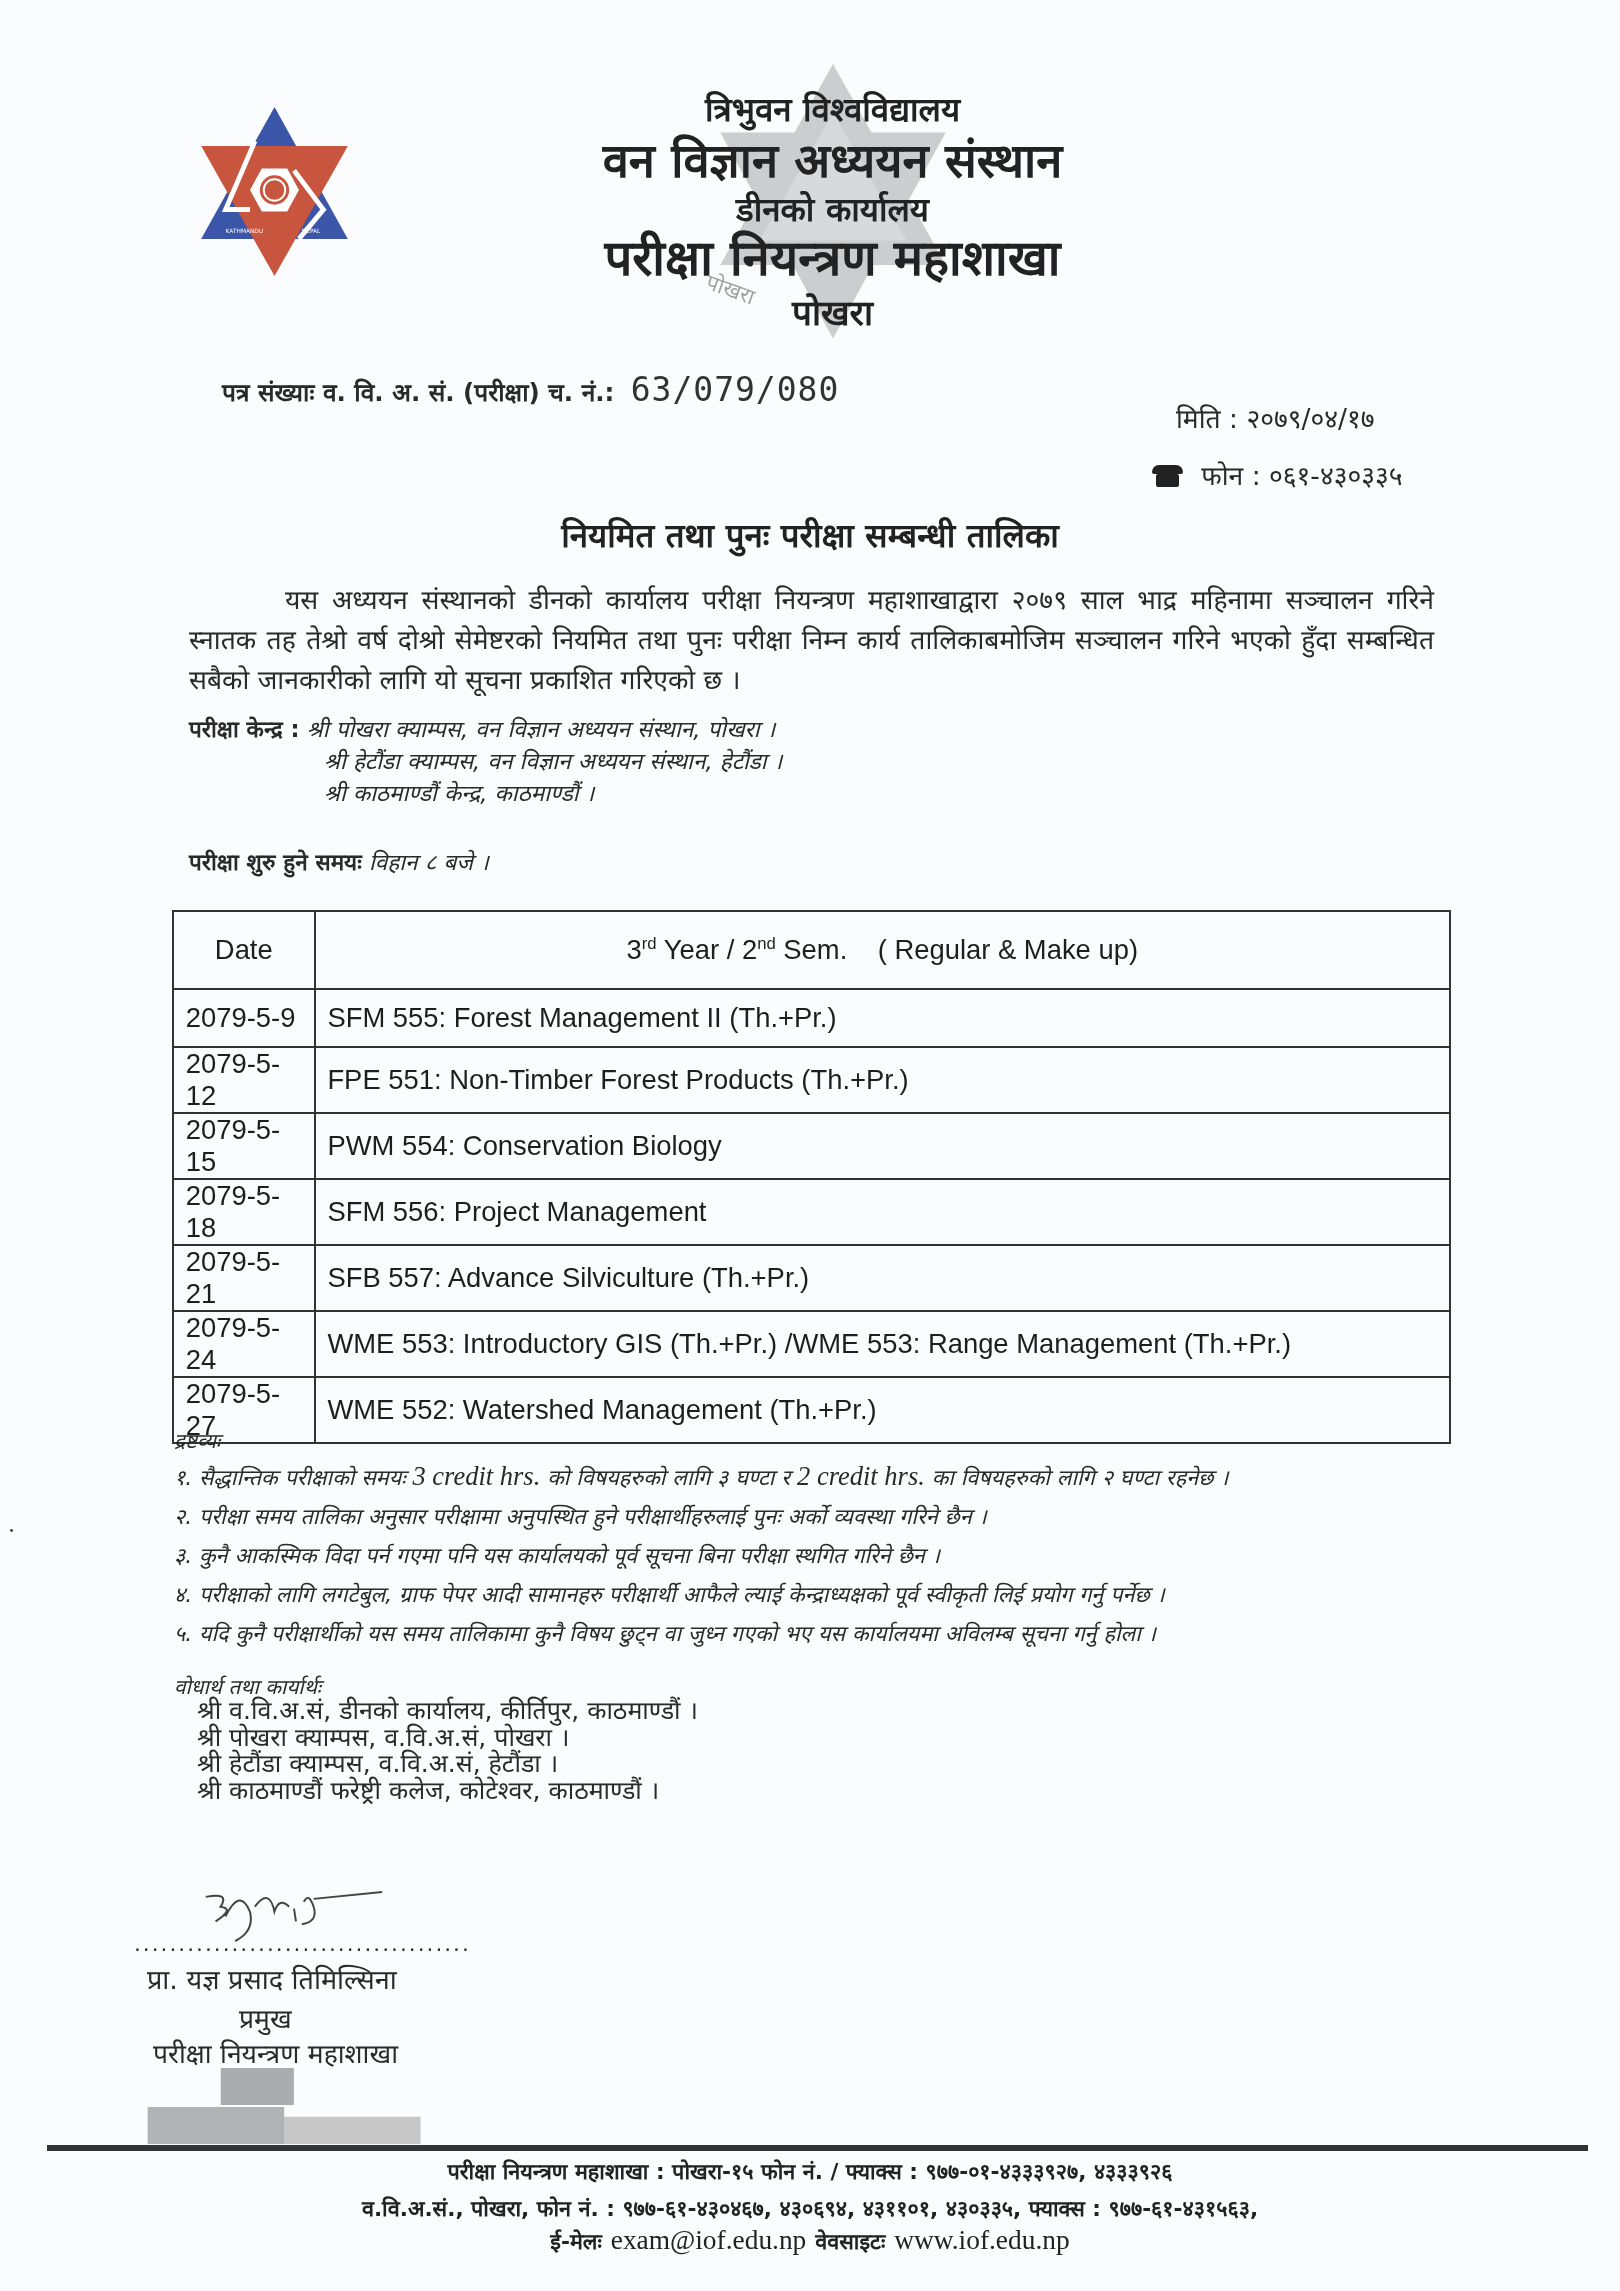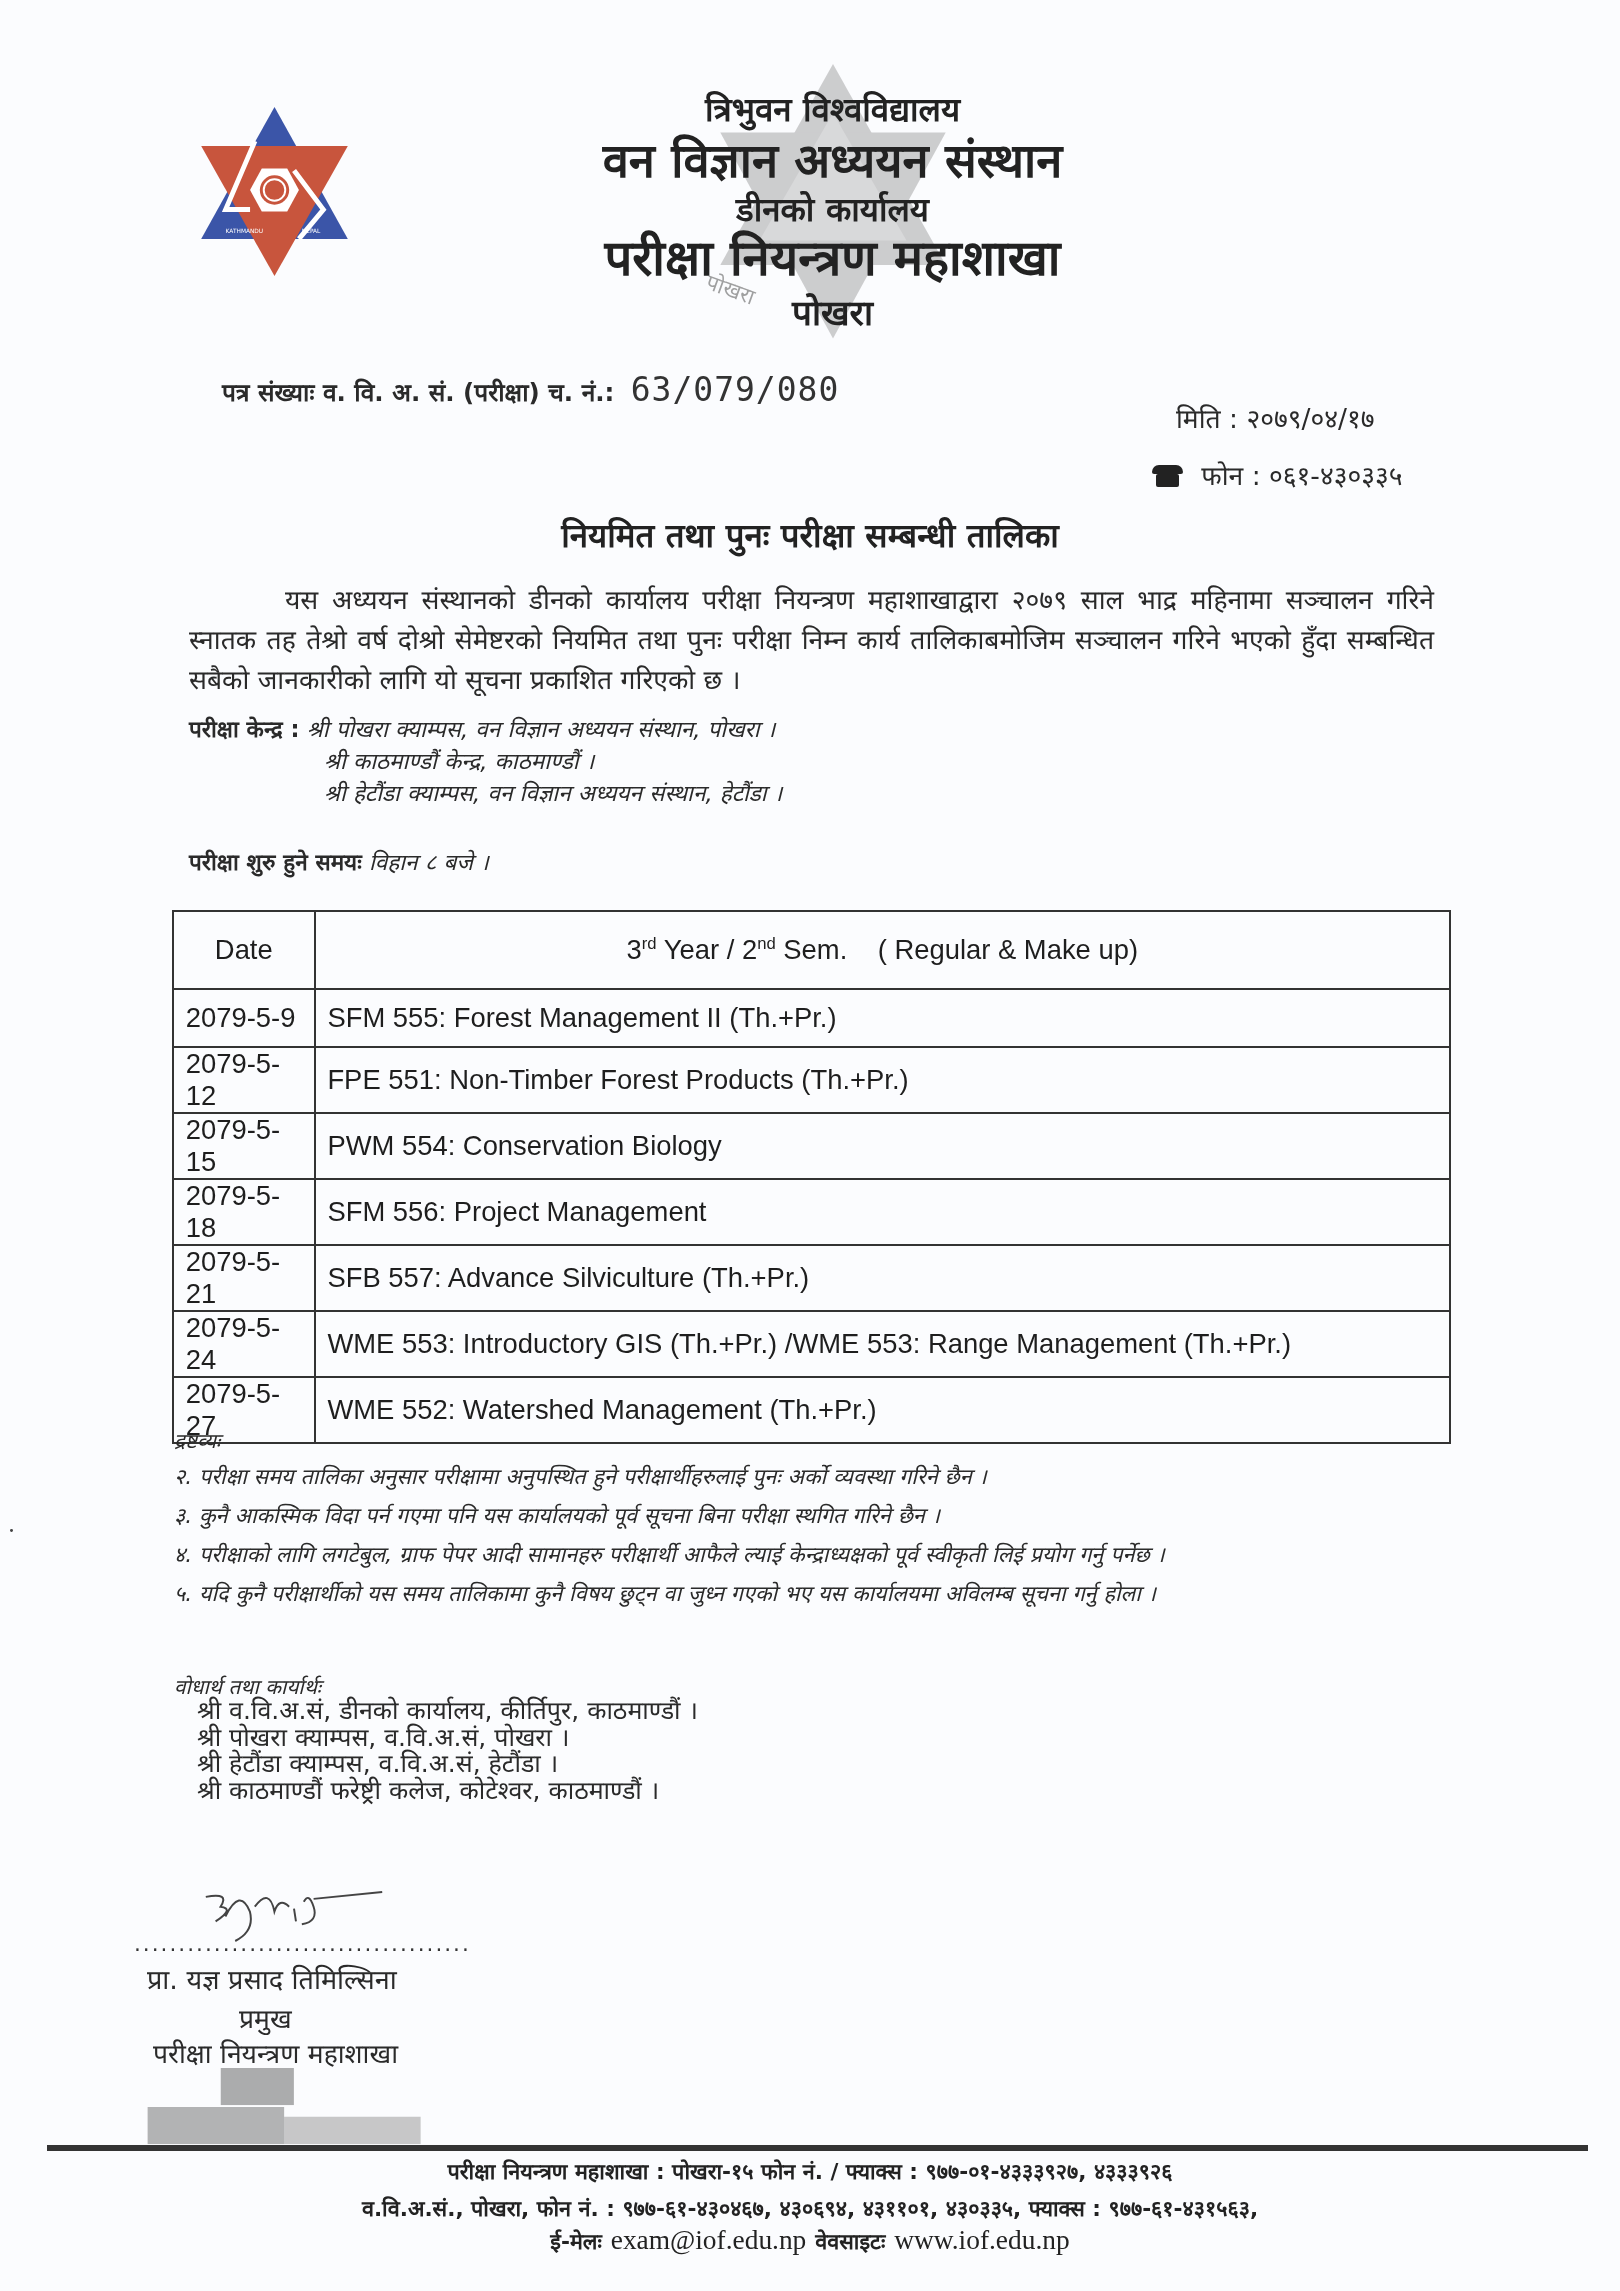--- a/index.html
+++ b/index.html
@@ -121,22 +121,22 @@
   <span>फोन :</span>
   <span>०६१-४३०३३५</span>
 </div>
 
 <div class="abs title">नियमित तथा पुनः परीक्षा सम्बन्धी तालिका</div>
 
 <div class="abs body-para"><span class="indent"></span><span>यस अध्ययन संस्थानको डीनको कार्यालय परीक्षा नियन्त्रण महाशाखाद्वारा २०७९ साल भाद्र महिनामा सञ्चालन गरिने स्नातक तह तेश्रो वर्ष दोश्रो सेमेष्टरको नियमित तथा पुनः परीक्षा निम्न कार्य तालिकाबमोजिम सञ्चालन गरिने भएको हुँदा सम्बन्धित सबैको जानकारीको लागि यो सूचना प्रकाशित गरिएको छ ।</span></div>
 
 <div class="abs centres">
   <div><span class="lbl">परीक्षा केन्द्र :</span> <span class="it">श्री पोखरा क्याम्पस, वन विज्ञान अध्ययन संस्थान, पोखरा ।</span></div>
+  <div class="row2 it">श्री हेटौंडा क्याम्पस, वन विज्ञान अध्ययन संस्थान, हेटौंडा ।</div>
   <div class="row2 it">श्री काठमाण्डौं केन्द्र, काठमाण्डौं ।</div>
-  <div class="row2 it">श्री हेटौंडा क्याम्पस, वन विज्ञान अध्ययन संस्थान, हेटौंडा ।</div>
 </div>
 
 <div class="abs start-time">
   <span class="lbl">परीक्षा शुरु हुने समयः</span>
   <span class="it">विहान ८ बजे ।</span>
 </div>
 
 <table class="sched">
   <thead>
     <tr>
@@ -173,20 +173,23 @@
       </tr>
     <tr>
         <td class="c-date">2079-5-27</td>
         <td>WME 552: Watershed Management (Th.+Pr.)</td>
       </tr>
   </tbody>
 </table>
 
 <div class="abs notes-h">द्रष्टव्यः</div>
 <div class="abs notes">
+  <div>
+    <span>१. सैद्धान्तिक परीक्षाको समयः </span><span class="en">3 credit hrs.</span><span> को विषयहरुको लागि ३ घण्टा र </span><span class="en">2 credit hrs.</span><span> का विषयहरुको लागि २ घण्टा रहनेछ ।</span>
+  </div>
   <div>२. परीक्षा समय तालिका अनुसार परीक्षामा अनुपस्थित हुने परीक्षार्थीहरुलाई पुनः अर्को व्यवस्था गरिने छैन ।</div>
   <div>३. कुनै आकस्मिक विदा पर्न गएमा पनि यस कार्यालयको पूर्व सूचना बिना परीक्षा स्थगित गरिने छैन ।</div>
   <div>४. परीक्षाको लागि लगटेबुल, ग्राफ पेपर आदी सामानहरु परीक्षार्थी आफैले ल्याई केन्द्राध्यक्षको पूर्व स्वीकृती लिई प्रयोग गर्नु पर्नेछ ।</div>
   <div>५. यदि कुनै परीक्षार्थीको यस समय तालिकामा कुनै विषय छुट्न वा जुध्न गएको भए यस कार्यालयमा अविलम्ब सूचना गर्नु होला ।</div>
 </div>
 
 <div class="abs cc-h">वोधार्थ तथा कार्यार्थः</div>
 <div class="abs cc">
   <div>श्री व.वि.अ.सं, डीनको कार्यालय, कीर्तिपुर, काठमाण्डौं ।</div>
   <div>श्री पोखरा क्याम्पस, व.वि.अ.सं, पोखरा ।</div>

